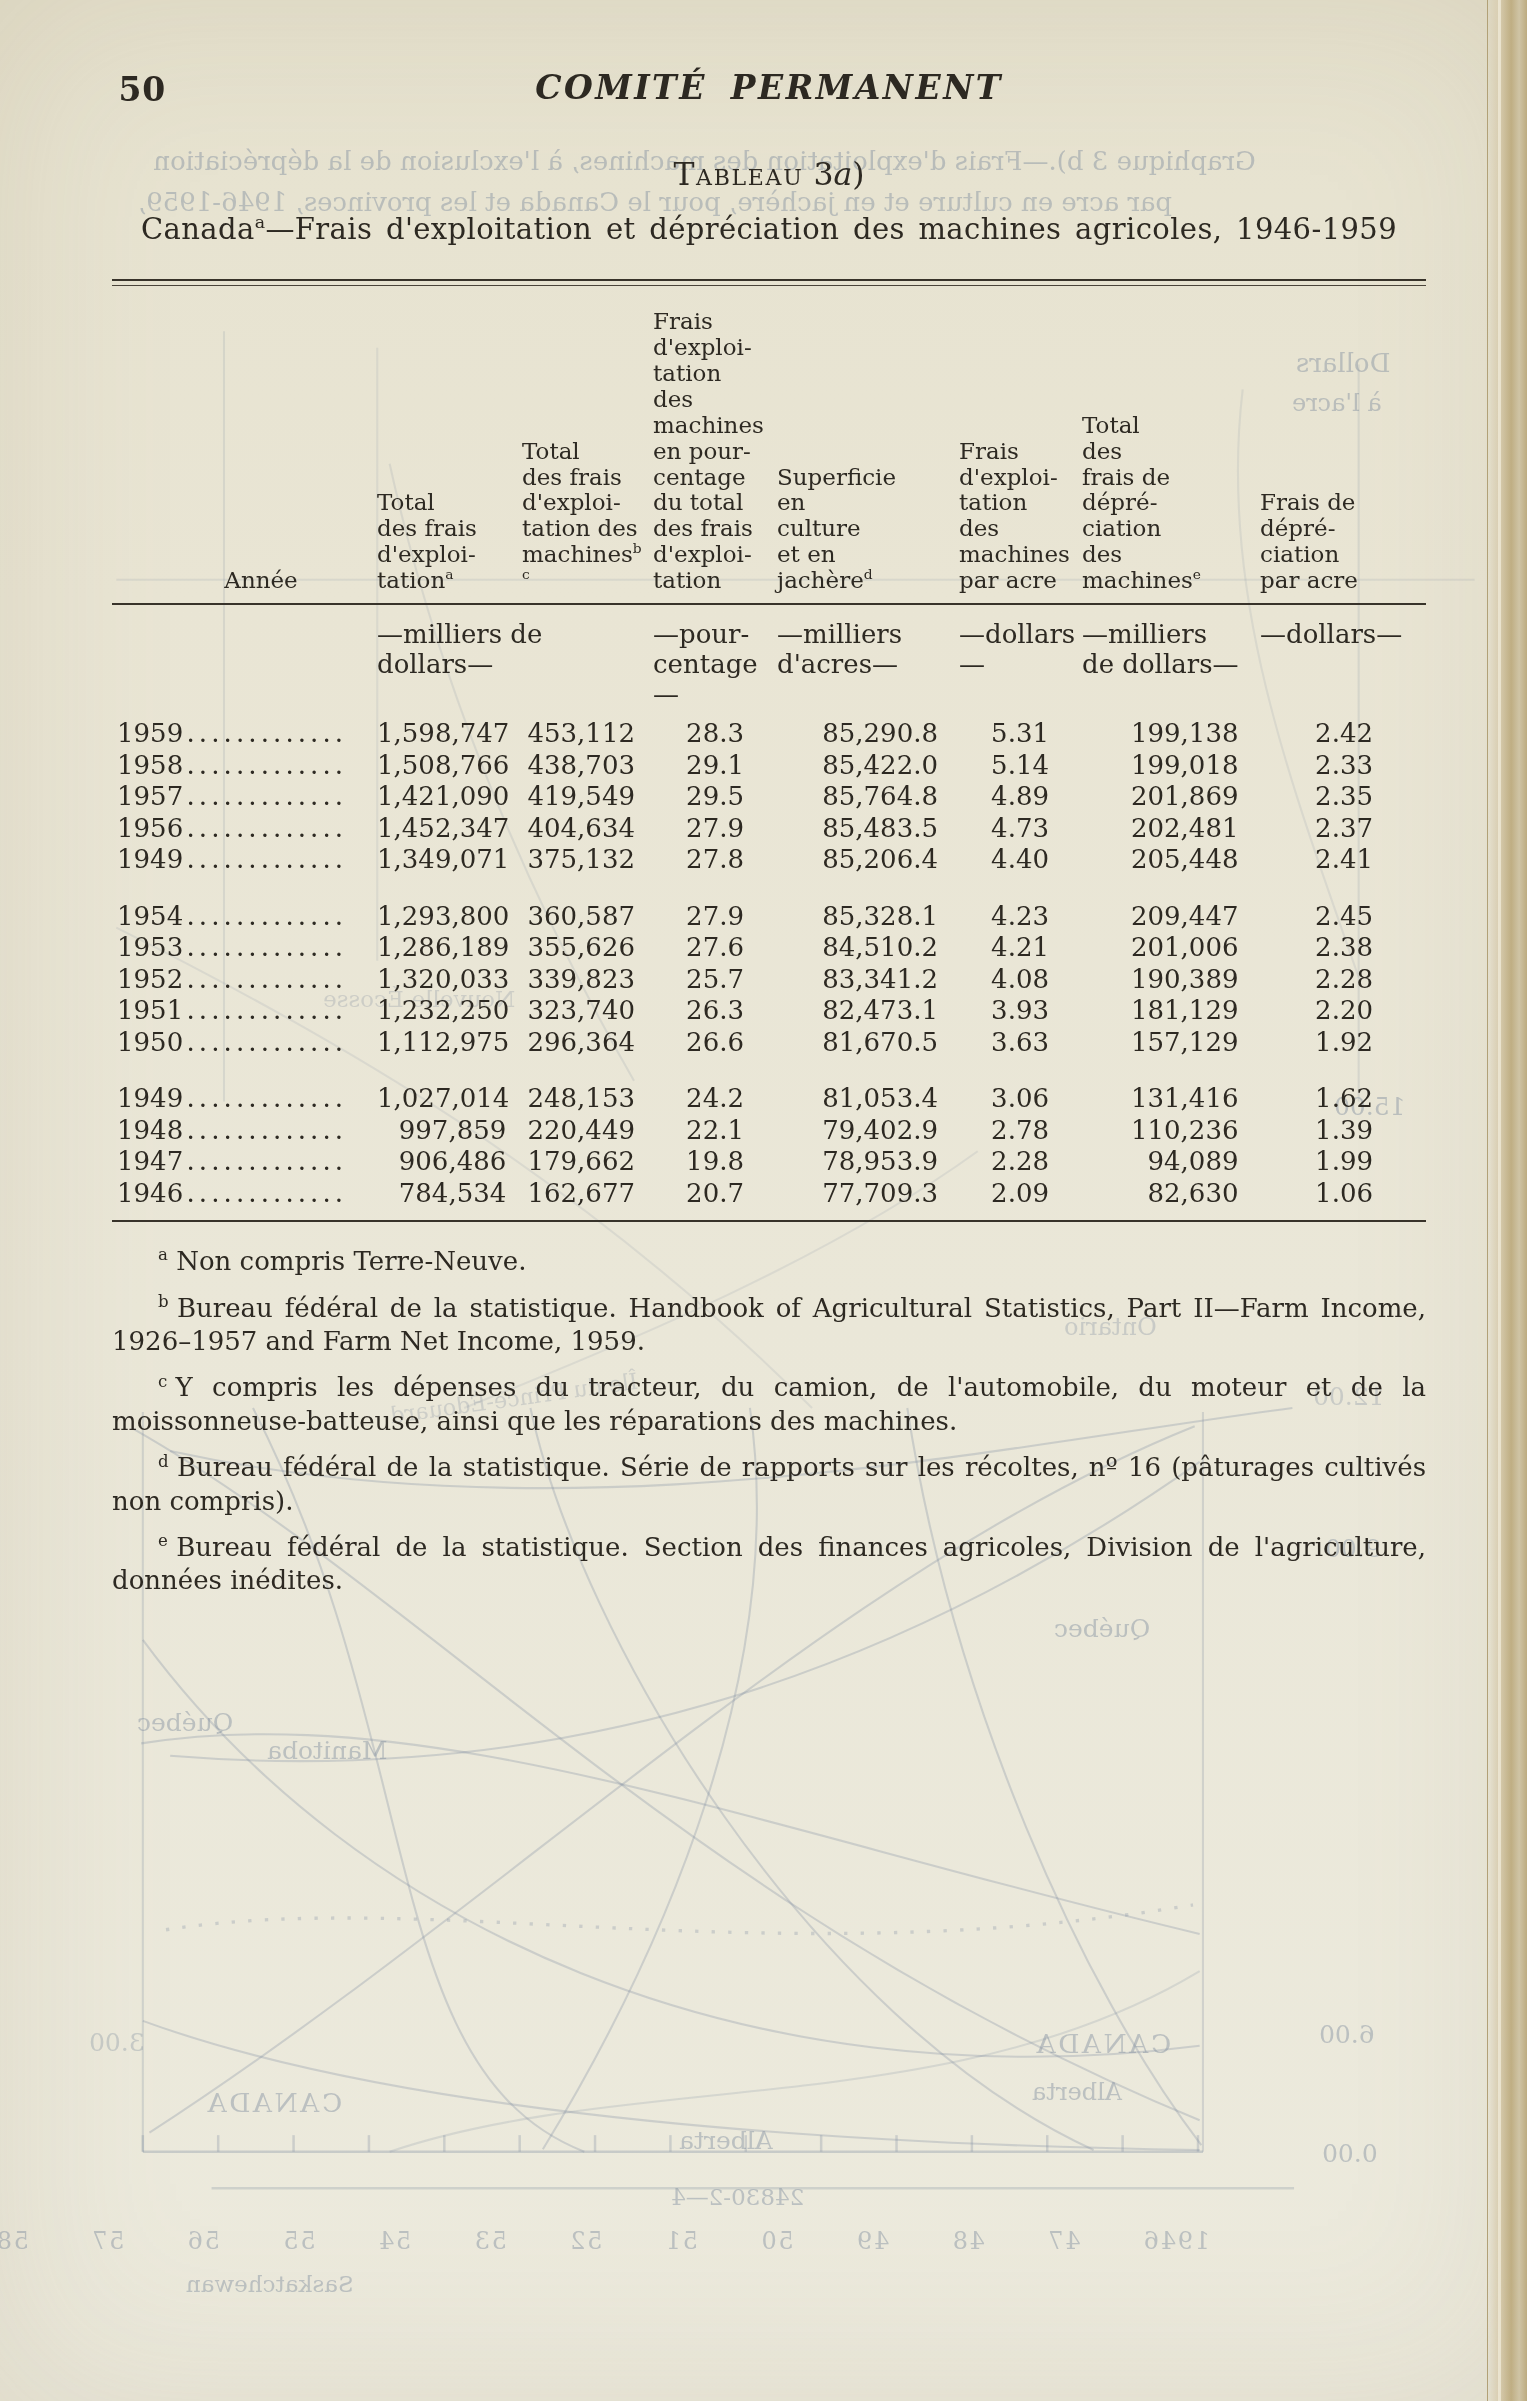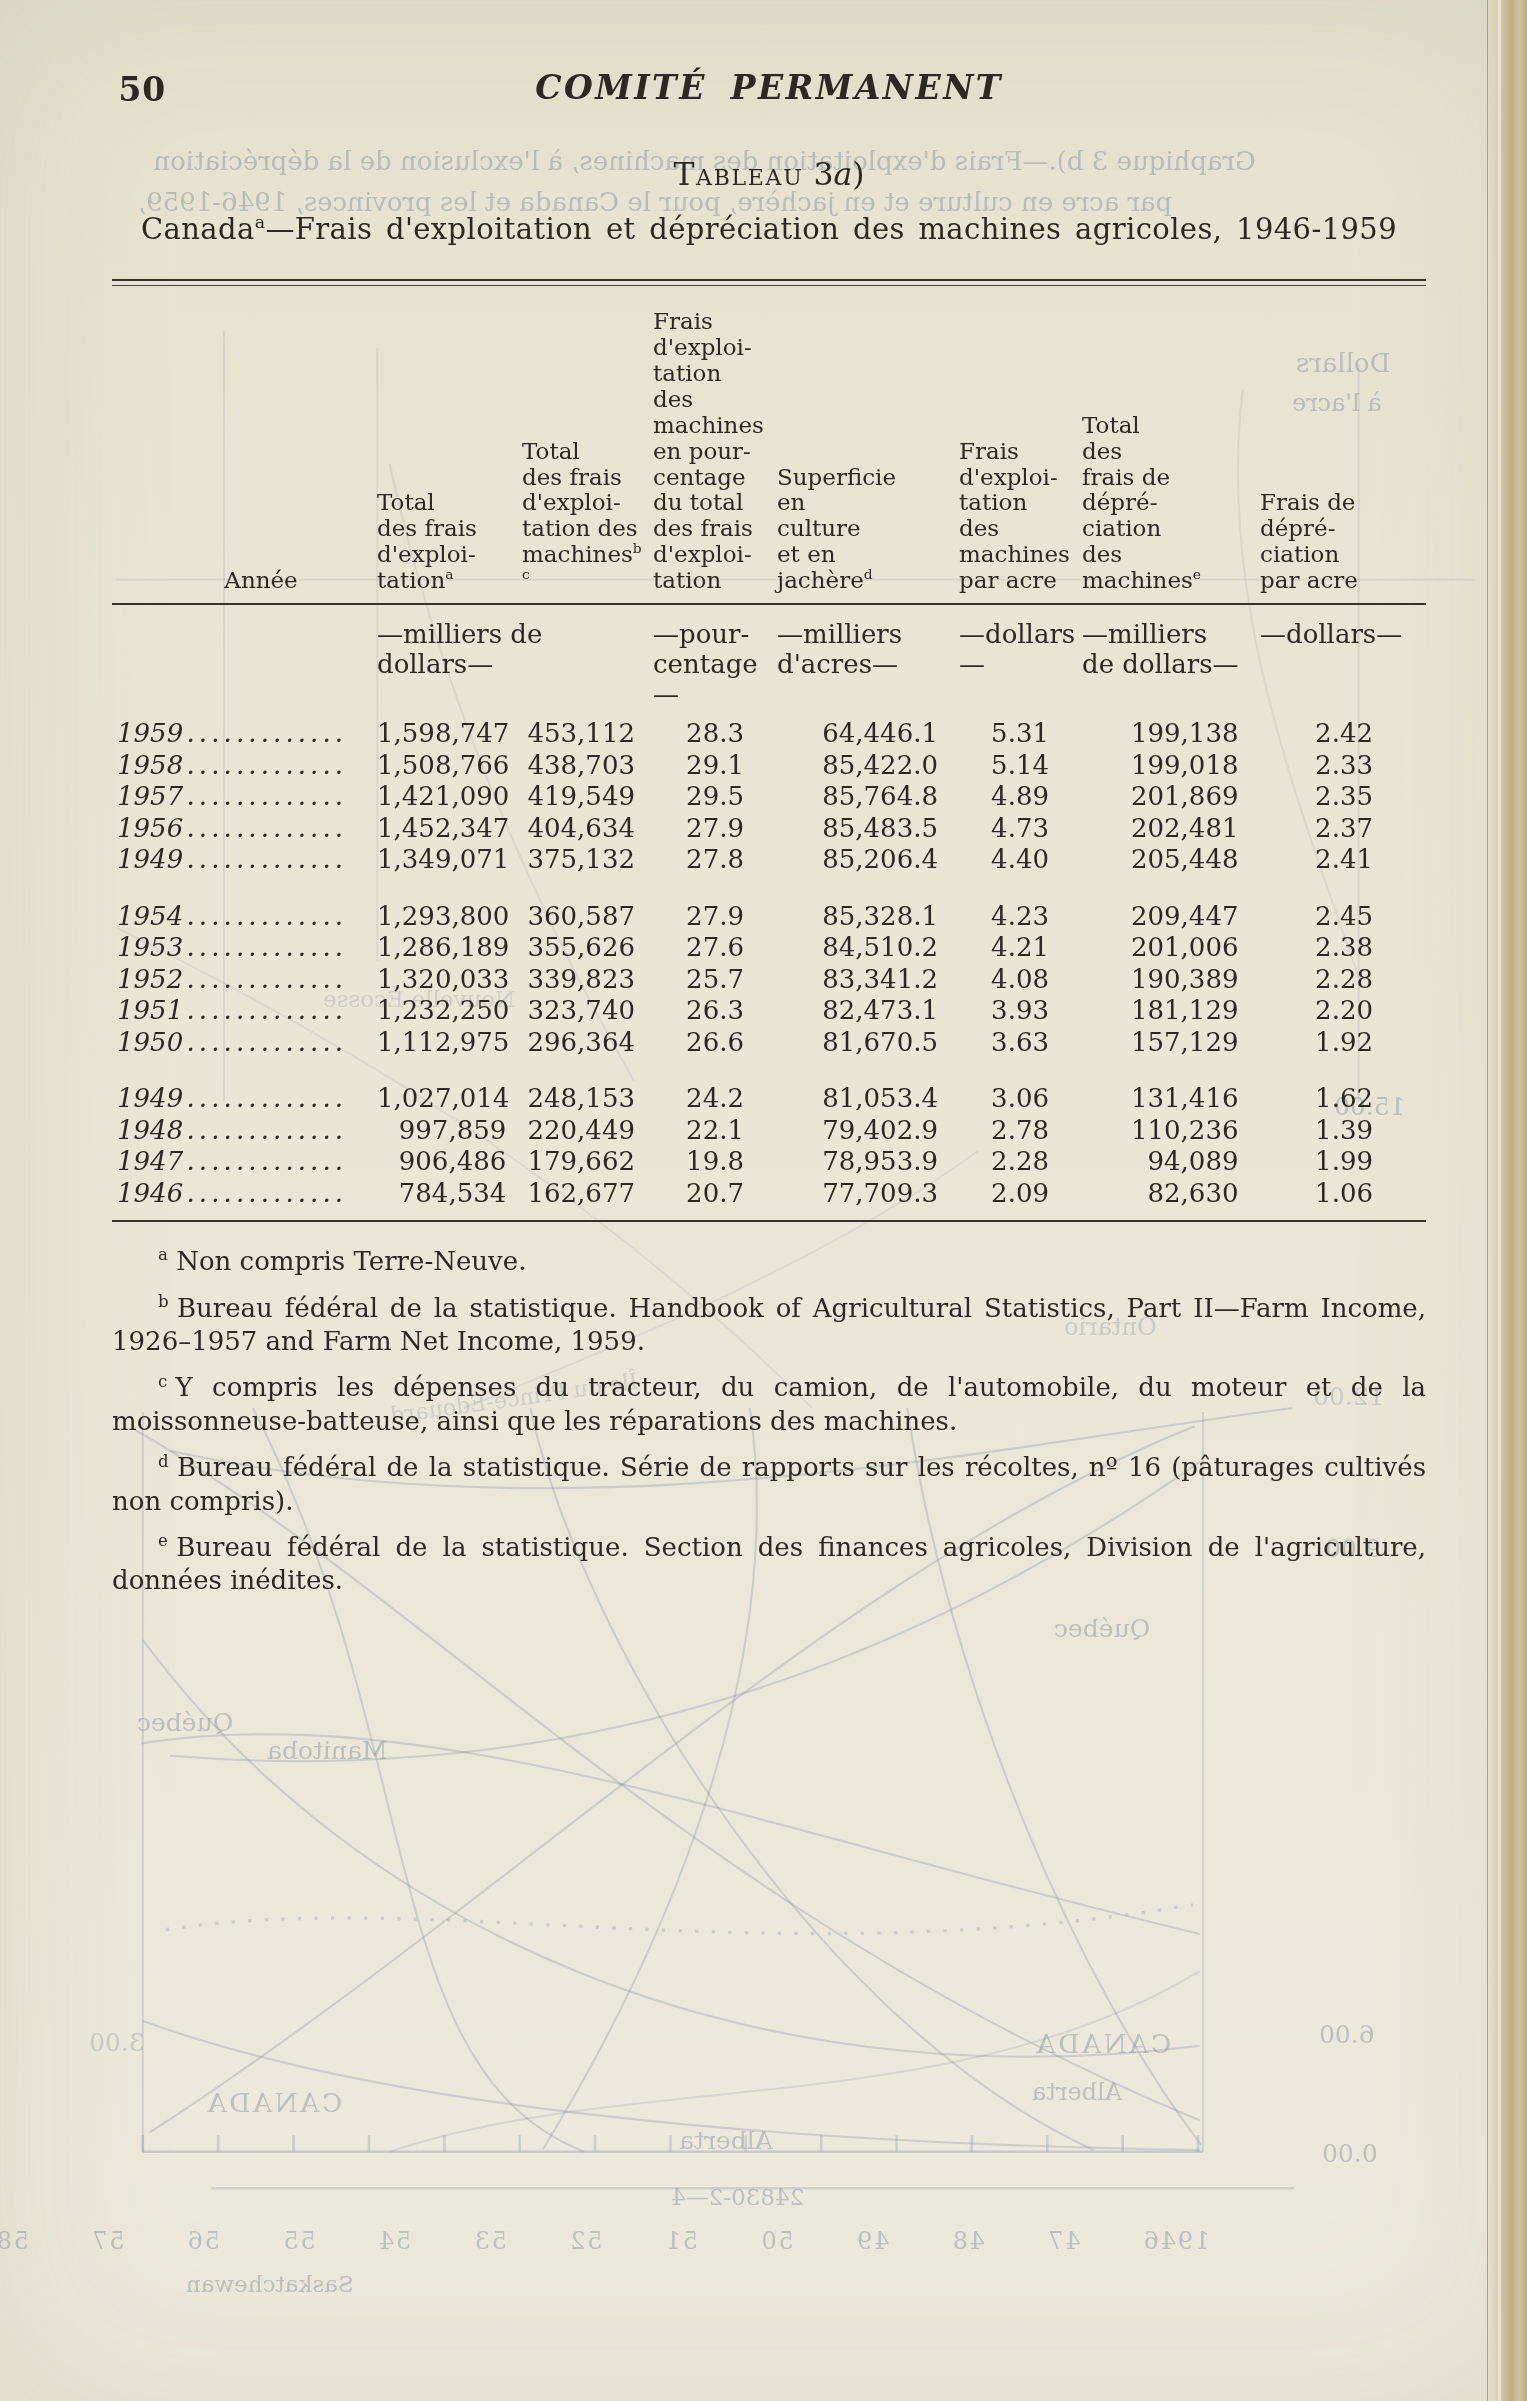--- a/index.html
+++ b/index.html
@@ -53,21 +53,21 @@
   thead th .ht{white-space:pre-line;}
   thead th.h8{padding-right:21.5px;}
   thead th.h1{text-align:center;padding-left:33px;}
   tr.units td{
     text-align:left;font-size:26px;line-height:1.16;
     padding:13.3px 0 8.3px;white-space:pre-line;vertical-align:top;
   }
   td{font-size:26px;}
   tr.drow td{height:31.5px;padding:0;}
   td.num{text-align:right;font-variant-numeric:tabular-nums;}
-  td.c1{text-align:left;font-style:italic;}
+  td.c1{text-align:left;}
   td.c1 .cellflex{display:flex;align-items:baseline;padding-left:5px;}
   td.c1 .yr{flex:0 0 auto;}
   td.c1 .leader{flex:1 1 auto;overflow:hidden;white-space:nowrap;letter-spacing:4.1px;padding-left:3.3px;margin-right:30px;}
   td.c2{padding-right:15.7px !important;}
   td.c3{padding-right:18px !important;}
   td.c4{padding-right:33px !important;}
   td.c5{padding-right:21px !important;}
   td.c6{padding-right:33px !important;}
   td.c7{padding-right:21.5px !important;margin-top:46px;}
   td.c8{padding-right:53px !important;}
@@ -264,21 +264,21 @@
           <tr class="drow">
             <td class="c1">
                 <span class="cellflex">
                   <span class="yr">1959</span>
                   <span class="leader">............................................................</span>
                 </span>
               </td>
             <td class="num c2">1,598,747</td>
             <td class="num c3">453,112</td>
             <td class="num c4">28.3</td>
-            <td class="num c5">64,446.1</td>
+            <td class="num c5">85,290.8</td>
             <td class="num c6">5.31</td>
             <td class="num c7">199,138</td>
             <td class="num c8">2.42</td>
           </tr>
             <tr class="drow">
             <td class="c1">
                 <span class="cellflex">
                   <span class="yr">1958</span>
                   <span class="leader">............................................................</span>
                 </span>

